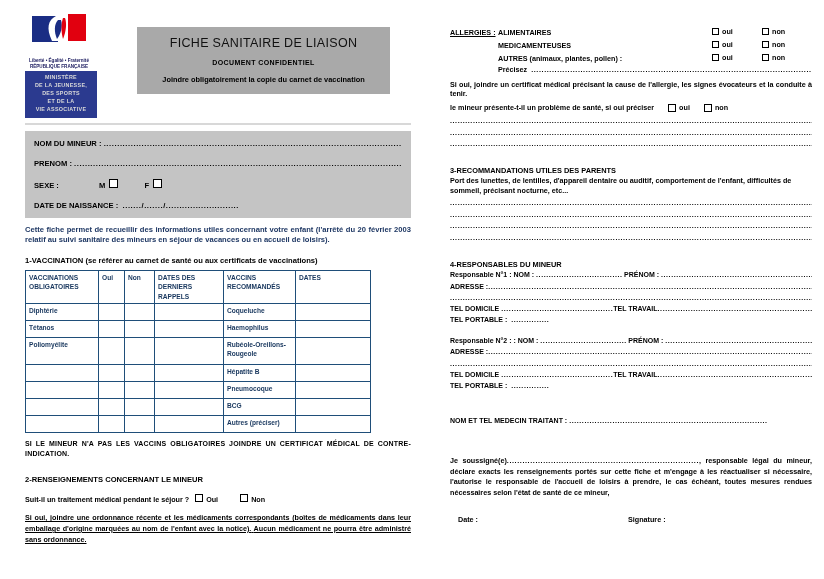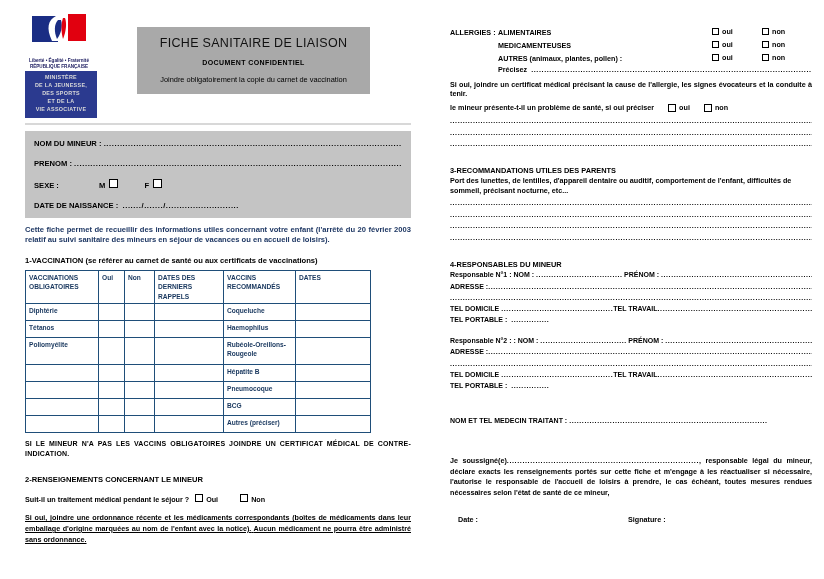--- a/index.html
+++ b/index.html
@@ -8,24 +8,24 @@
   .page { display: flex; padding: 14px 12px 0 25px; }
   .col-left  { width: 386px; flex: 0 0 386px; }
   .col-right { width: 362px; flex: 0 0 362px; margin-left: 39px; padding-top: 14px; }
 
   
   .header-row { display: flex; align-items: flex-start; }
   .logo { width: 72px; }
   .logo-flag { width: 62px; height: 40px; margin-left: 3px; }
   .logo-mini { font-size: 4.6px; font-weight: bold; text-align: center; line-height: 1.25; color: #1a1a5e; width: 68px; }
   .ministry-box { background: #2b3a8f; color: #d9d9d9; width: 72px; margin-top: 2px; padding: 3px 1px 4px; text-align: center; font-size: 5.4px; font-weight: bold; line-height: 1.45; letter-spacing: 0.3px; }
-  .title-box { background: #a9a9a9; width: 233px; margin-left: 40px; margin-top: 13px; padding: 9px 6px 10px; text-align: center; }
+  .title-box { background: #a9a9a9; width: 253px; margin-left: 40px; margin-top: 13px; padding: 9px 6px 10px; text-align: center; }
   .title-main { font-size: 12.5px; font-weight: normal; letter-spacing: 0.3px; color: #111; }
   .title-sub  { font-size: 7px; font-weight: bold; margin-top: 9px; letter-spacing: 0.4px; }
-  .title-note { font-size: 7.4px; font-weight: normal; margin-top: 9px; }
+  .title-note { font-size: 7.4px; font-weight: bold; margin-top: 9px; }
   .divider { height: 2px; background: #d8d8d8; margin-top: 5px; }
 
   
   .id-box { background: #c4c4c4; margin-top: 6px; padding: 8px 9px 7px; }
   .id-row { display: flex; align-items: baseline; font-size: 7.6px; font-weight: bold; margin-bottom: 11px; }
   .id-row:last-child { margin-bottom: 1px; }
   .dots { flex: 1; overflow: hidden; white-space: nowrap; letter-spacing: 0.6px; font-weight: bold; }
   .dots-fixed { overflow: hidden; white-space: nowrap; letter-spacing: 0.6px; font-weight: bold; }
   .checkbox { display: inline-block; width: 8px; height: 8px; border: 1.6px solid #000; background: #fff; vertical-align: -1px; }
   .checkbox.big { width: 9px; height: 9px; }
@@ -45,21 +45,21 @@
   .contra-note { font-size: 7px; font-weight: bold; line-height: 1.55; text-align: justify; margin-top: 6px; letter-spacing: 0.2px; }
 
   .inline-row { display: flex; align-items: baseline; font-size: 7.2px; font-weight: bold; }
   .poids-row { margin-top: 13px; }
   .trait-row { margin-top: 10px; }
   .cb-lab { margin-left: 3px; }
   .ordonnance { margin-top: 9px; text-decoration: underline; }
 
   
   .al-row { display: flex; align-items: baseline; font-size: 7.2px; font-weight: bold; line-height: 1; margin-bottom: 4.5px; }
-  .al-prefix { width: 48px; flex: 0 0 48px; }
+  .al-prefix { width: 48px; flex: 0 0 48px; text-decoration: underline; }
   .al-item { flex: 1; }
   .al-choice { width: 50px; flex: 0 0 50px; display: flex; align-items: center; gap: 3px; }
   .al-choice .checkbox { width: 7px; height: 7px; }
   .note-par { font-size: 7.2px; font-weight: bold; line-height: 1.35; text-align: justify; margin-top: 6px; }
   .sante-row { display: flex; align-items: center; font-size: 7.2px; font-weight: bold; margin-top: 4px; }
   .sante-row .choice { display: flex; align-items: center; gap: 3px; margin-left: 14px; }
   .dotline { font-size: 7px; font-weight: bold; letter-spacing: 0.6px; overflow: hidden; white-space: nowrap; height: 10px; margin-top: 1.5px; }
   .r-section { font-size: 7.4px; font-weight: bold; margin-top: 16px; }
   .r-desc { font-size: 7.2px; font-weight: bold; line-height: 1.35; margin-top: 1px; }
   .f-row { display: flex; align-items: baseline; font-size: 7px; font-weight: bold; margin-top: 2.5px; line-height: 1.25; }

